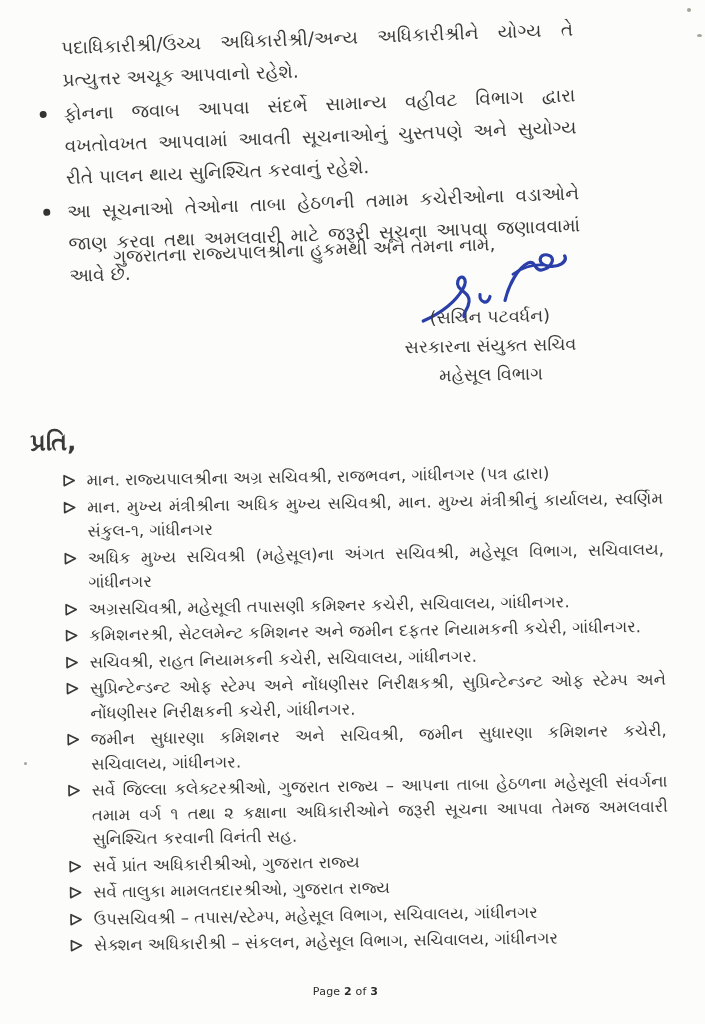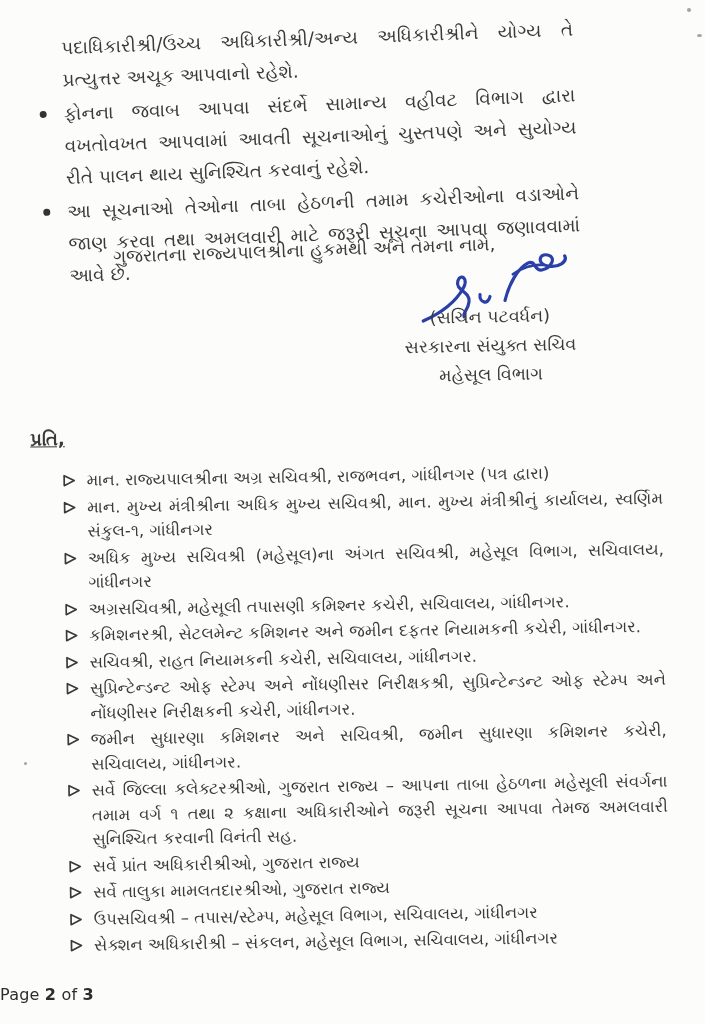--- a/index.html
+++ b/index.html
@@ -31,35 +31,35 @@
     transform:rotate(-1.4deg);transform-origin:left top;font-weight:500;
   }
   .signature{position:absolute;left:418px;top:246px;}
   .sign-block{
     position:absolute;left:390px;top:304px;width:202px;text-align:center;
     font-size:17.5px;line-height:29px;transform:rotate(-0.6deg);font-weight:500;
   }
   .sign-block div{white-space:nowrap;}
 
   
-  .salutation{position:absolute;left:30px;top:426px;font-size:18px;font-weight:600;text-decoration:underline;}
+  .salutation{position:absolute;left:30px;top:426px;font-size:24px;font-weight:600;}
   .recipients{
     position:absolute;left:62px;top:467px;width:600px;
     font-size:16.5px;line-height:24.5px;font-weight:500;
     transform:rotate(-0.4deg);transform-origin:left top;
   }
   .r-item{display:flex;gap:9px;margin-bottom:2px;}
   .arrow{flex:0 0 15px;padding-top:5px;}
   .arrow svg{display:block;}
   .r-text{text-align:justify;flex:1 1 auto;}
 
   
   .footer{
-    position:absolute;left:0;right:14px;top:985px;
-    font-size:16px;color:#2d2d2d;letter-spacing:0.2px;
+    position:absolute;left:0;right:14px;top:985px;text-align:center;
+    font-size:11px;color:#2d2d2d;letter-spacing:0.2px;
   }
   .footer .num{font-weight:bold;}
 
   
   .speck{position:absolute;border-radius:50%;background:#8d8d82;opacity:0.8;}
   .speck.s1{left:687px;top:8px;width:4px;height:4px;}
   .speck.s2{left:697px;top:34px;width:5px;height:3px;}
   .speck.s3{left:24px;top:762px;width:3px;height:3px;}
 </style>
 </head>

